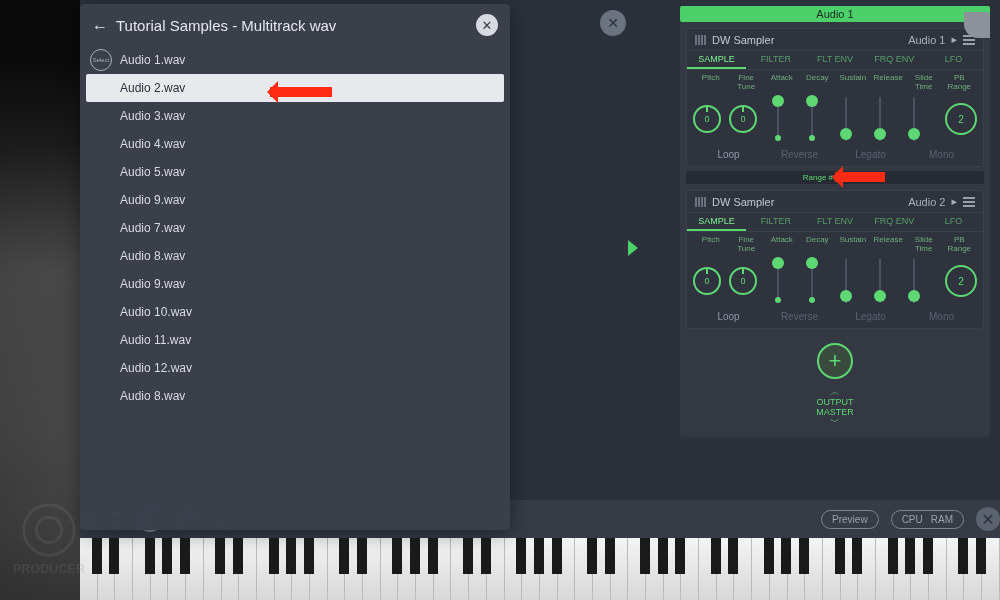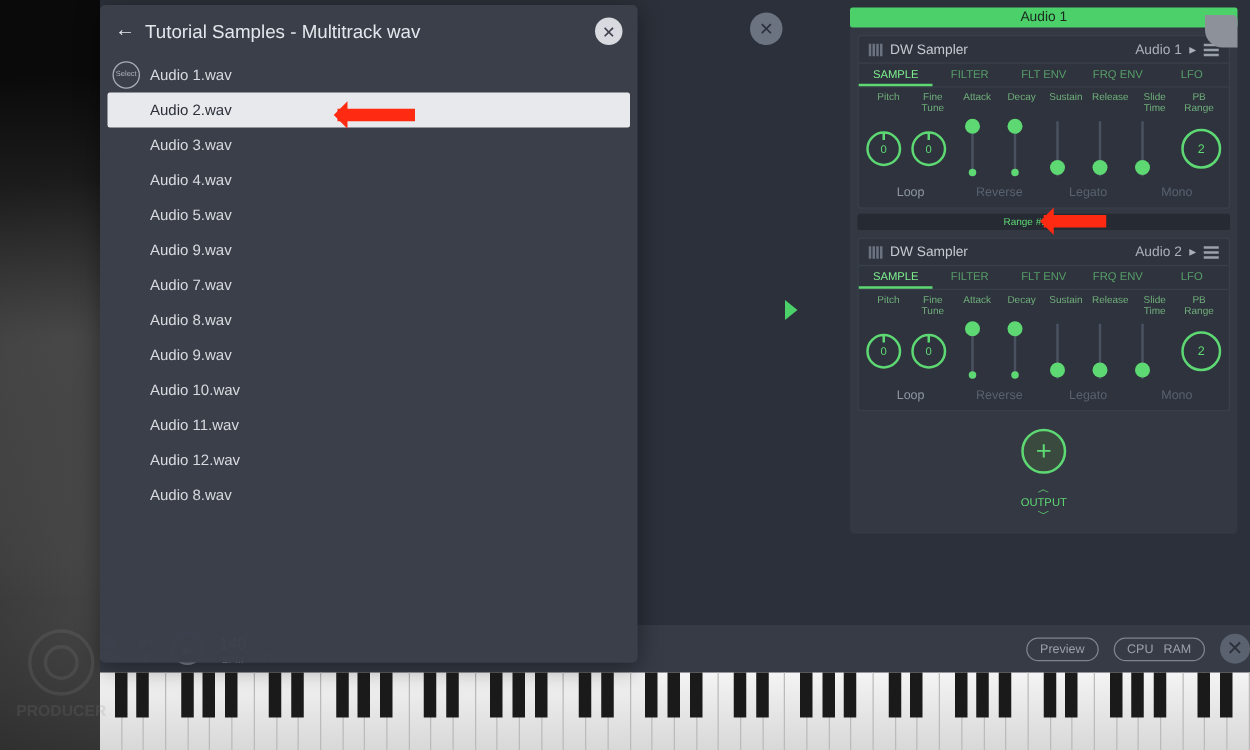--- a/index.html
+++ b/index.html
@@ -234,20 +234,21 @@
         <span>Reverse</span>
         <span>Legato</span>
         <span>Mono</span>
       </div>
     </div>
 
     <div class="add-btn">+</div>
     <div class="output-block">
       <div class="chev">︿</div>
       <div>OUTPUT</div>
+      <div>MASTER</div>
       <div class="chev">﹀</div>
     </div>
   </div>
 
   <div class="transport">
     <div class="group">
         <div class="rec"></div>
         <span>REC</span>
       </div>
     <div class="group">

